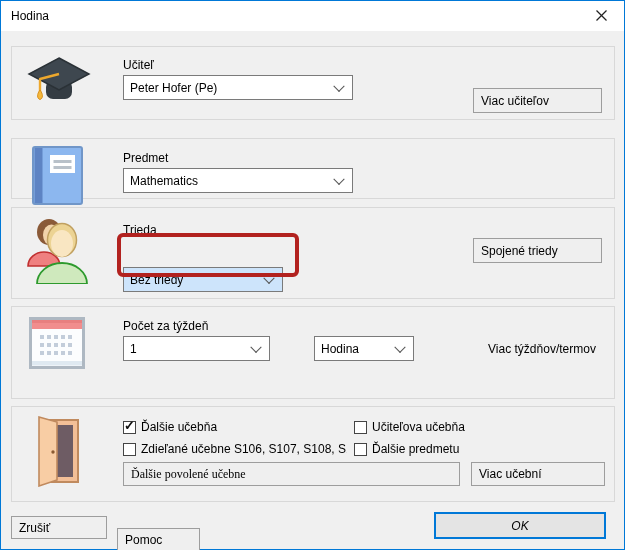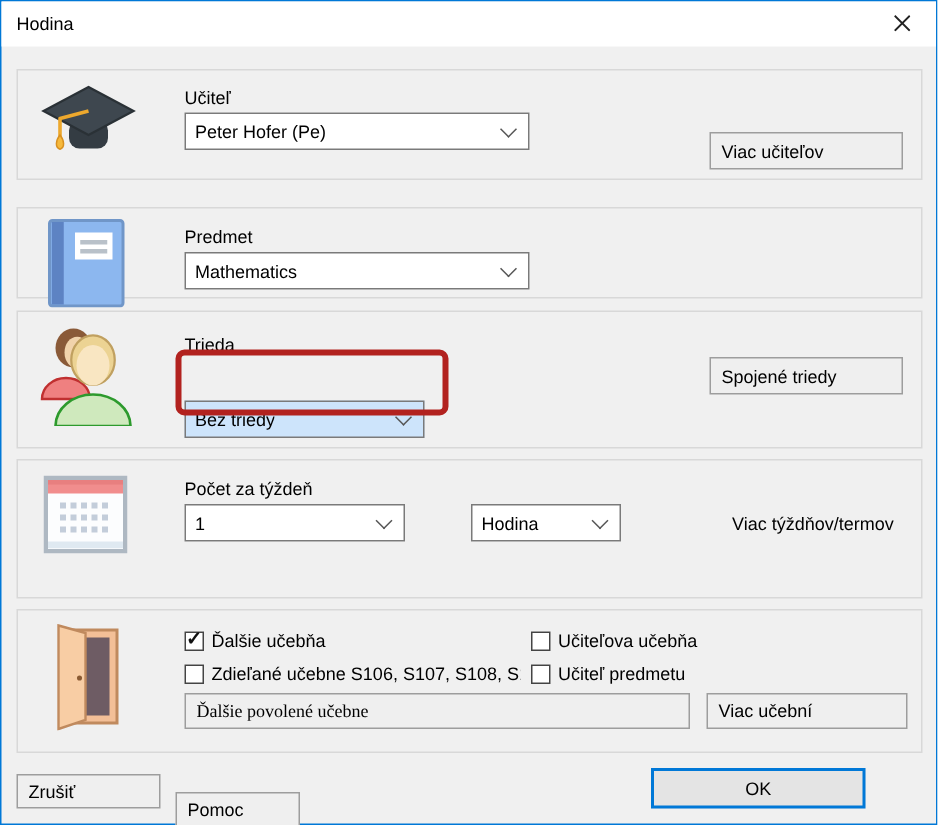--- a/index.html
+++ b/index.html
@@ -194,33 +194,33 @@
     <div class="cb-row" style="left:342px;top:12px;">
       <span class="cb-box">
         <span class="cb-mark"></span>
       </span>
       <span class="cb-label">Učiteľova učebňa</span>
     </div>
     <div class="cb-row" style="left:342px;top:34px;">
       <span class="cb-box">
         <span class="cb-mark"></span>
       </span>
-      <span class="cb-label">Učiteľ predmetu</span>
+      <span class="cb-label">Ďalšie predmetu</span>
     </div>
     <div class="btn" style="left:111px;top:55px;width:337px;height:24px;font-family:Liberation Serif, serif;">
       <span>Ďalšie povolené učebne</span>
     </div>
     <div class="btn" style="left:459px;top:55px;width:134px;height:24px;">
       <span>Viac učební</span>
     </div>
   </div>
 
   <div class="btn" style="left:10px;top:515px;width:96px;height:23px;">
     <span>Zrušiť</span>
   </div>
   <div class="btn" style="left:116px;top:527px;width:83px;height:23px;align-items:center;">
     <span>Pomoc</span>
   </div>
-  <div class="btn btn-ok" style="left:433px;top:511px;width:143px;height:27px;">
+  <div class="btn btn-ok" style="left:433px;top:511px;width:172px;height:27px;font-style:italic;">
     <span>OK</span>
   </div>
 
 </div>
 
 </body></html>

